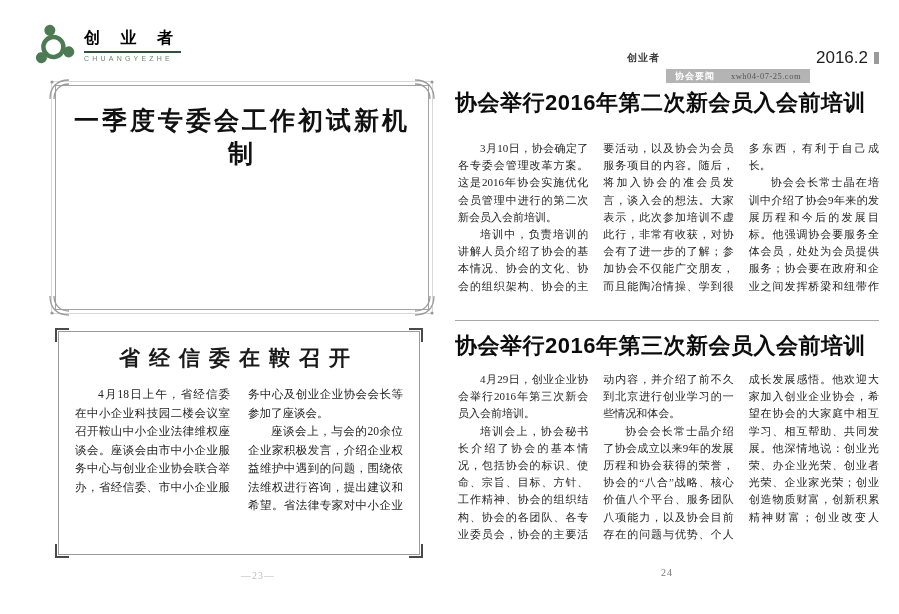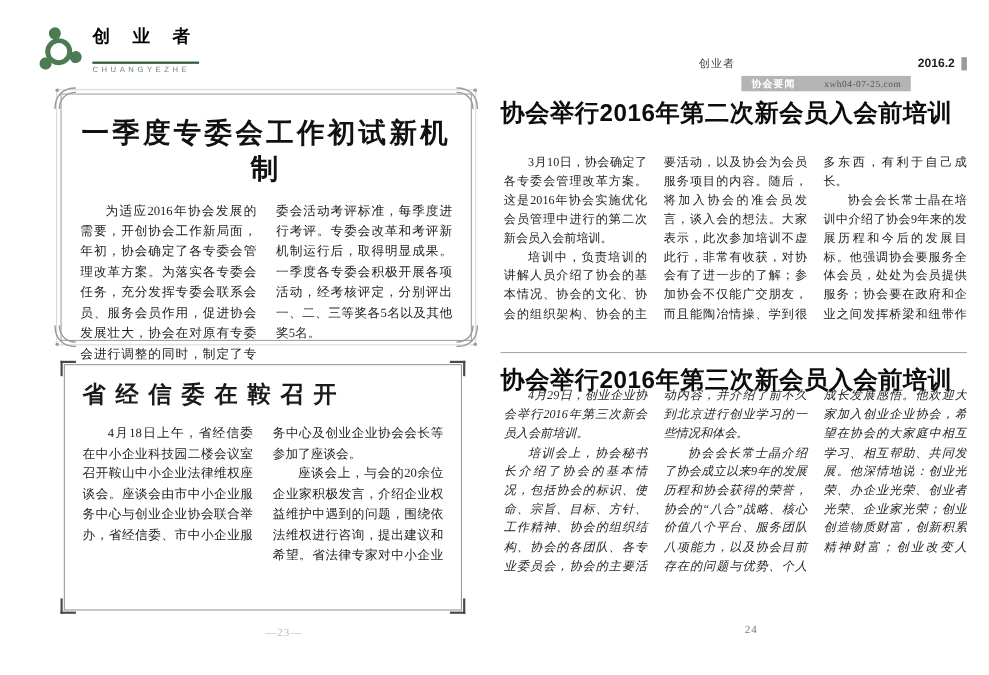--- a/index.html
+++ b/index.html
@@ -3,21 +3,21 @@
 <meta charset="utf-8">
 <style>
   * { margin:0; padding:0; box-sizing:border-box; }
   body { background:#e8e8e8; font-family:"Liberation Serif", serif; }
   .sheet { position:relative; width:899px; height:614px; background:#ffffff; overflow:hidden; }
 
   
   .logo { position:absolute; left:30px; top:22px; display:flex; align-items:center; gap:8px; }
   .logo-mark { width:46px; height:46px; }
   .logo-title { font-family:"Liberation Sans", sans-serif; font-size:16px; font-weight:bold;
-romania    color:#2f5435; letter-spacing:8px; border-bottom:2px solid #2f5435; padding-bottom:12px; white-space:nowrap; }
+romania    color:#2f5435; letter-spacing:8px; border-bottom:2px solid #2f5435; padding-bottom:2px; white-space:nowrap; }
   .logo-sub { font-family:"Liberation Sans", sans-serif; font-size:7px; letter-spacing:3.2px; color:#6a8a6e; margin-top:2px; }
 
   
   .box-ornate { position:absolute; left:55px; top:85px; width:374px; height:225px;
     border:1px solid #a3a3a3; outline:1px solid #d9d9d9; outline-offset:3px;
     padding:10px 17px 8px 17px; }
   .corner { position:absolute; width:22px; height:22px; }
   .corner svg { width:100%; height:100%; }
   .c-tl { left:-8px; top:-8px; }
   .c-tr { right:-8px; top:-8px; transform:rotate(90deg); }
@@ -35,50 +35,50 @@
     border:1px solid #9b9b9b; padding:12px 16px 8px 16px; }
   .cb { position:absolute; width:14px; height:14px; }
   .cb:before, .cb:after { content:""; position:absolute; background:#4a4a4a; }
   .cb:before { width:14px; height:2px; }
   .cb:after { width:2px; height:14px; }
   .cb-tl { left:-4px; top:-4px; } .cb-tl:before{left:0;top:0;} .cb-tl:after{left:0;top:0;}
   .cb-tr { right:-4px; top:-4px; } .cb-tr:before{right:0;top:0;} .cb-tr:after{right:0;top:0;}
   .cb-bl { left:-4px; bottom:-4px; } .cb-bl:before{left:0;bottom:0;} .cb-bl:after{left:0;bottom:0;}
   .cb-br { right:-4px; bottom:-4px; } .cb-br:before{right:0;bottom:0;} .cb-br:after{right:0;bottom:0;}
 
-  .t2 { font-size:21px; font-weight:bold; color:#1a1a1a; line-height:28px; }
+  .t2 { font-size:21px; font-weight:bold; color:#1a1a1a; text-align:center; line-height:28px; }
   .t2-l1 { letter-spacing:9px; }
   .t2-l2 { letter-spacing:2px; }
   .box-bracket .cols2 { height:144px; }
 
   
   .rp-header { position:absolute; left:455px; top:33px; width:424px; display:flex;
     align-items:center; justify-content:flex-end; gap:6px; }
-  .rp-mag { font-size:10px; font-weight:normal; color:#3c3c3c; letter-spacing:1px; }
-  .rp-bar { background:#b4b4b4; height:14px; display:flex; align-items:center; padding:0 9px; gap:26px;margin-top:36px; }
+  .rp-mag { font-size:10px; font-weight:bold; color:#3c3c3c; letter-spacing:1px; }
+  .rp-bar { background:#b4b4b4; height:14px; display:flex; align-items:center; padding:0 9px; gap:16px;margin-top:36px; }
   .rp-section { font-size:9px; font-weight:bold; color:#ffffff; letter-spacing:1px; }
   .rp-code { font-size:8.5px; color:#555555; letter-spacing:0.5px; }
-  .rp-issue { font-family:"Liberation Sans", sans-serif; font-size:11px; font-weight:bold; color:#1d1d1d; }
+  .rp-issue { font-family:"Liberation Sans", sans-serif; font-size:17px; font-weight:normal; color:#1d1d1d; }
   .rp-square { width:5px; height:12px; background:#9a9a9a; }
 
   .rt { position:absolute; left:455px; width:424px; text-align:left;
         font-family:"Liberation Sans", sans-serif; font-weight:bold; font-size:22px; color:#0c0c0c; letter-spacing:0.5px; }
   .rt1 { top:88px; }
   .rt2 { top:331px; }
   .r-divider { position:absolute; left:455px; top:320px; width:424px; height:1px; background:#a8a8a8; }
 
   .cols3 { position:absolute; left:458px; width:421px; column-count:3; column-gap:15px;
            font-size:11px; line-height:17.2px; text-align:justify; color:#242424; overflow:hidden; }
   .r-art1 { top:140px; height:172px; }
-  .r-art2 { top:352px; height:189px;font-style:italic; }
+  .r-art2 { top:371px; height:189px; }
 
   
   .pn { position:absolute; font-size:10px; letter-spacing:1px; }
   .pn-left { left:205px; top:570px; width:70px; text-align:right; color:#bcbcbc; }
-  .pn-right { left:645px; top:567px; width:44px; text-align:right; color:#787878; }
+  .pn-right { left:645px; top:567px; width:44px; text-align:center; color:#787878; }
 </style>
 </head>
 <body>
 
 <div class="sheet">
 
   <div class="logo">
     <svg class="logo-mark" viewBox="0 0 46 46">
       <g transform="rotate(-12 23 23)" fill="none">
         <circle cx="23" cy="25" r="10" stroke="#4c7a52" stroke-width="4.5"></circle>
@@ -105,23 +105,20 @@
     <span class="corner c-br"><svg viewBox="0 0 22 22">
           <path d="M2 21 C2 9 9 2 21 2 M6 21 C6 12 12 6 21 6" stroke="#9a9a9a" fill="none" stroke-width="1.3"></path>
           <circle cx="4" cy="4" r="1.6" fill="#9a9a9a"></circle>
         </svg></span>
     <span class="corner c-bl"><svg viewBox="0 0 22 22">
           <path d="M2 21 C2 9 9 2 21 2 M6 21 C6 12 12 6 21 6" stroke="#9a9a9a" fill="none" stroke-width="1.3"></path>
           <circle cx="4" cy="4" r="1.6" fill="#9a9a9a"></circle>
         </svg></span>
 
     <div class="t1">一季度专委会工作初试新机制</div>
-    <div class="cols2">
-      <p>为适应2016年协会发展的需要，开创协会工作新局面，年初，协会确定了各专委会管理改革方案。为落实各专委会任务，充分发挥专委会联系会员、服务会员作用，促进协会发展壮大，协会在对原有专委会进行调整的同时，制定了专委会活动考评标准，每季度进行考评。专委会改革和考评新机制运行后，取得明显成果。一季度各专委会积极开展各项活动，经考核评定，分别评出一、二、三等奖各5名以及其他奖5名。</p>
-    </div>
   </div>
 
   <div class="box-bracket">
     <span class="cb cb-tl"></span>
     <span class="cb cb-tr"></span>
     <span class="cb cb-bl"></span>
     <span class="cb cb-br"></span>
 
     <div class="t2">
       <div class="t2-l1">省经信委在鞍召开</div>

